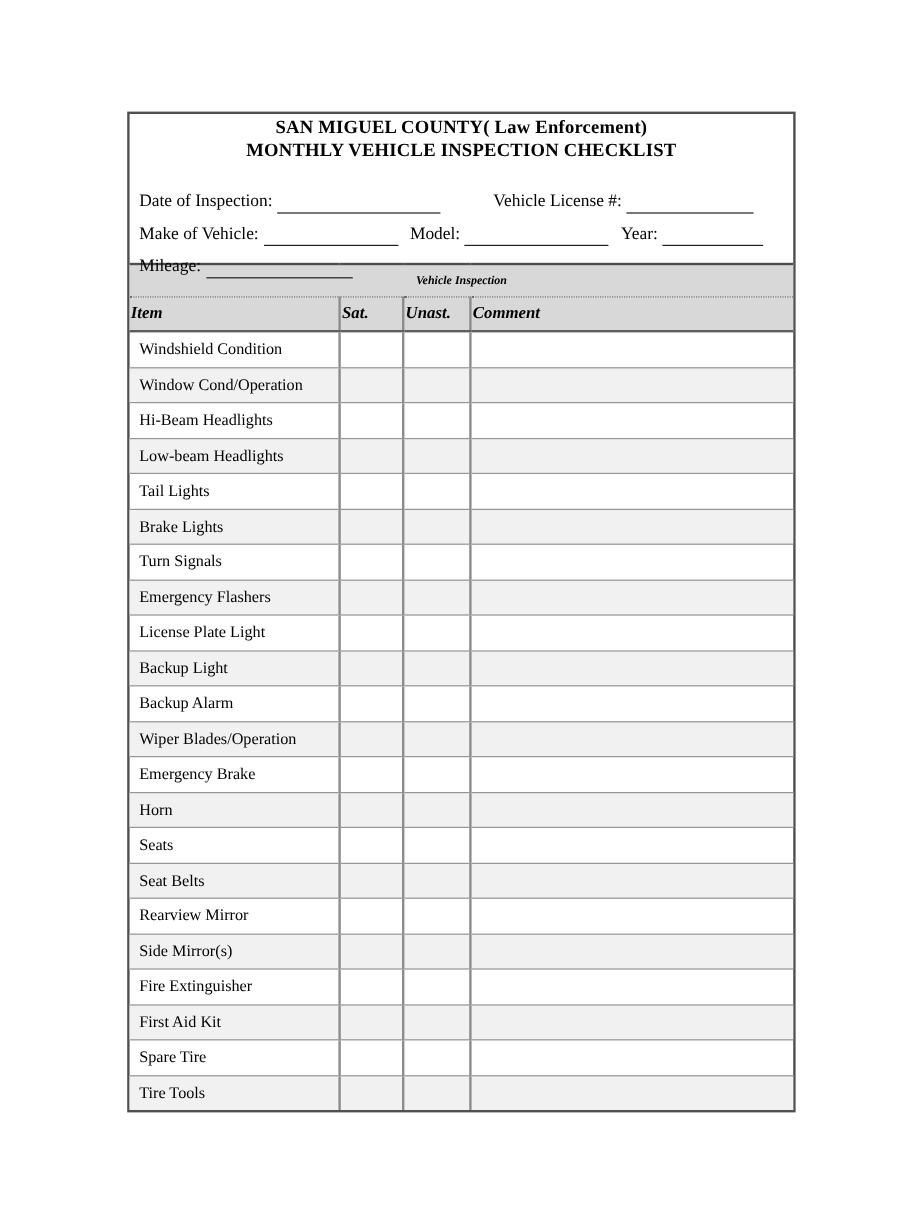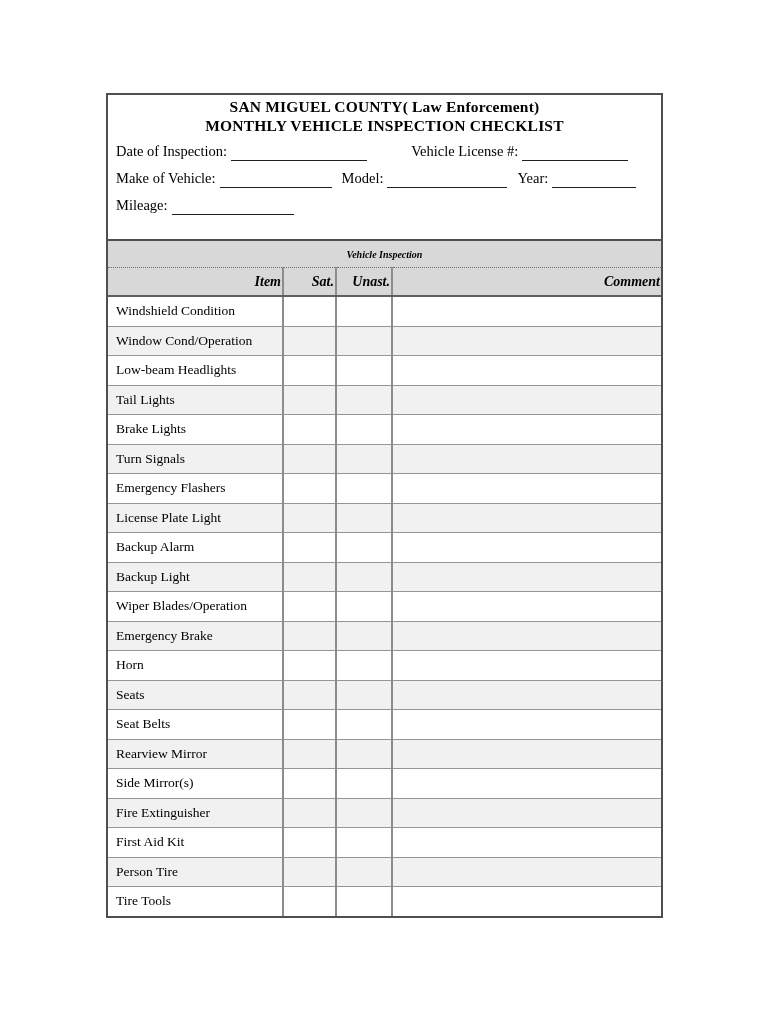--- a/index.html
+++ b/index.html
@@ -13,39 +13,39 @@
   }
   .sheet {
     position:absolute; left:106px; top:93px; width:557px;
     box-sizing:border-box;
     border:2px solid #4f4f4f;
     background:#fff;
   }
   
   .form-area {
     box-sizing:border-box;
-    height:144px;
+    height:124px;
     padding:2px 8px 0 8px;
   }
   .title-line {
     text-align:center;
     font-weight:700;
     font-size:15.5px;
     line-height:19px;
     letter-spacing:0.2px;
   }
   .frow {
     display:flex;
     align-items:flex-end;
     font-size:14.5px;
     line-height:19px;
     margin-top:8px;
     white-space:nowrap;
   }
-  .frow.first { margin-top:7px; }
+  .frow.first { margin-top:24px; }
   .fill {
     display:inline-block;
     border-bottom:1.3px solid #1f1f1f;
     height:17px;
     margin-left:4px;
   }
   .gap10 { margin-left:10px;text-align:right; }
   .gap44 { margin-left:44px; }
   
   table.inspection {
@@ -61,21 +61,21 @@
     font-weight:700;
     font-size:10px;
     height:24px;
     border-bottom:1px dotted #6e6e6e;
   }
   thead th {
     background:#d8d8d8;
     font-style:italic;
     font-weight:700;
     font-size:14px;
-    text-align:right;
+    text-align:left;
     height:25px;
     border-bottom:2px solid #5e5e5e;
   }
   thead th + th, tbody td + td { border-left:2px solid #8c8c8c; }
   tbody td {
     height:26.5px;
     border-top:1px solid #969696;
     font-size:13.5px;
   }
   tbody tr:first-child td { border-top:none;margin-top:36px; }
@@ -139,20 +139,26 @@
         <td></td>
         <td></td>
       </tr>
       <tr>
         <td class="item-cell">Window Cond/Operation</td>
         <td></td>
         <td></td>
         <td></td>
       </tr>
       <tr>
+        <td class="item-cell">Hi-Beam Headlights</td>
+        <td></td>
+        <td></td>
+        <td></td>
+      </tr>
+      <tr>
         <td class="item-cell">Low-beam Headlights</td>
         <td></td>
         <td></td>
         <td></td>
       </tr>
       <tr>
         <td class="item-cell">Tail Lights</td>
         <td></td>
         <td></td>
         <td></td>
@@ -175,32 +181,32 @@
         <td></td>
         <td></td>
       </tr>
       <tr>
         <td class="item-cell">License Plate Light</td>
         <td></td>
         <td></td>
         <td></td>
       </tr>
       <tr>
+        <td class="item-cell">Backup Light</td>
+        <td></td>
+        <td></td>
+        <td></td>
+      </tr>
+      <tr>
         <td class="item-cell">Backup Alarm</td>
         <td></td>
         <td></td>
         <td></td>
       </tr>
       <tr>
-        <td class="item-cell">Backup Light</td>
-        <td></td>
-        <td></td>
-        <td></td>
-      </tr>
-      <tr>
         <td class="item-cell">Wiper Blades/Operation</td>
         <td></td>
         <td></td>
         <td></td>
       </tr>
       <tr>
         <td class="item-cell">Emergency Brake</td>
         <td></td>
         <td></td>
         <td></td>
@@ -241,21 +247,21 @@
         <td></td>
         <td></td>
       </tr>
       <tr>
         <td class="item-cell">First Aid Kit</td>
         <td></td>
         <td></td>
         <td></td>
       </tr>
       <tr>
-        <td class="item-cell">Person Tire</td>
+        <td class="item-cell">Spare Tire</td>
         <td></td>
         <td></td>
         <td></td>
       </tr>
       <tr>
         <td class="item-cell">Tire Tools</td>
         <td></td>
         <td></td>
         <td></td>
       </tr>

